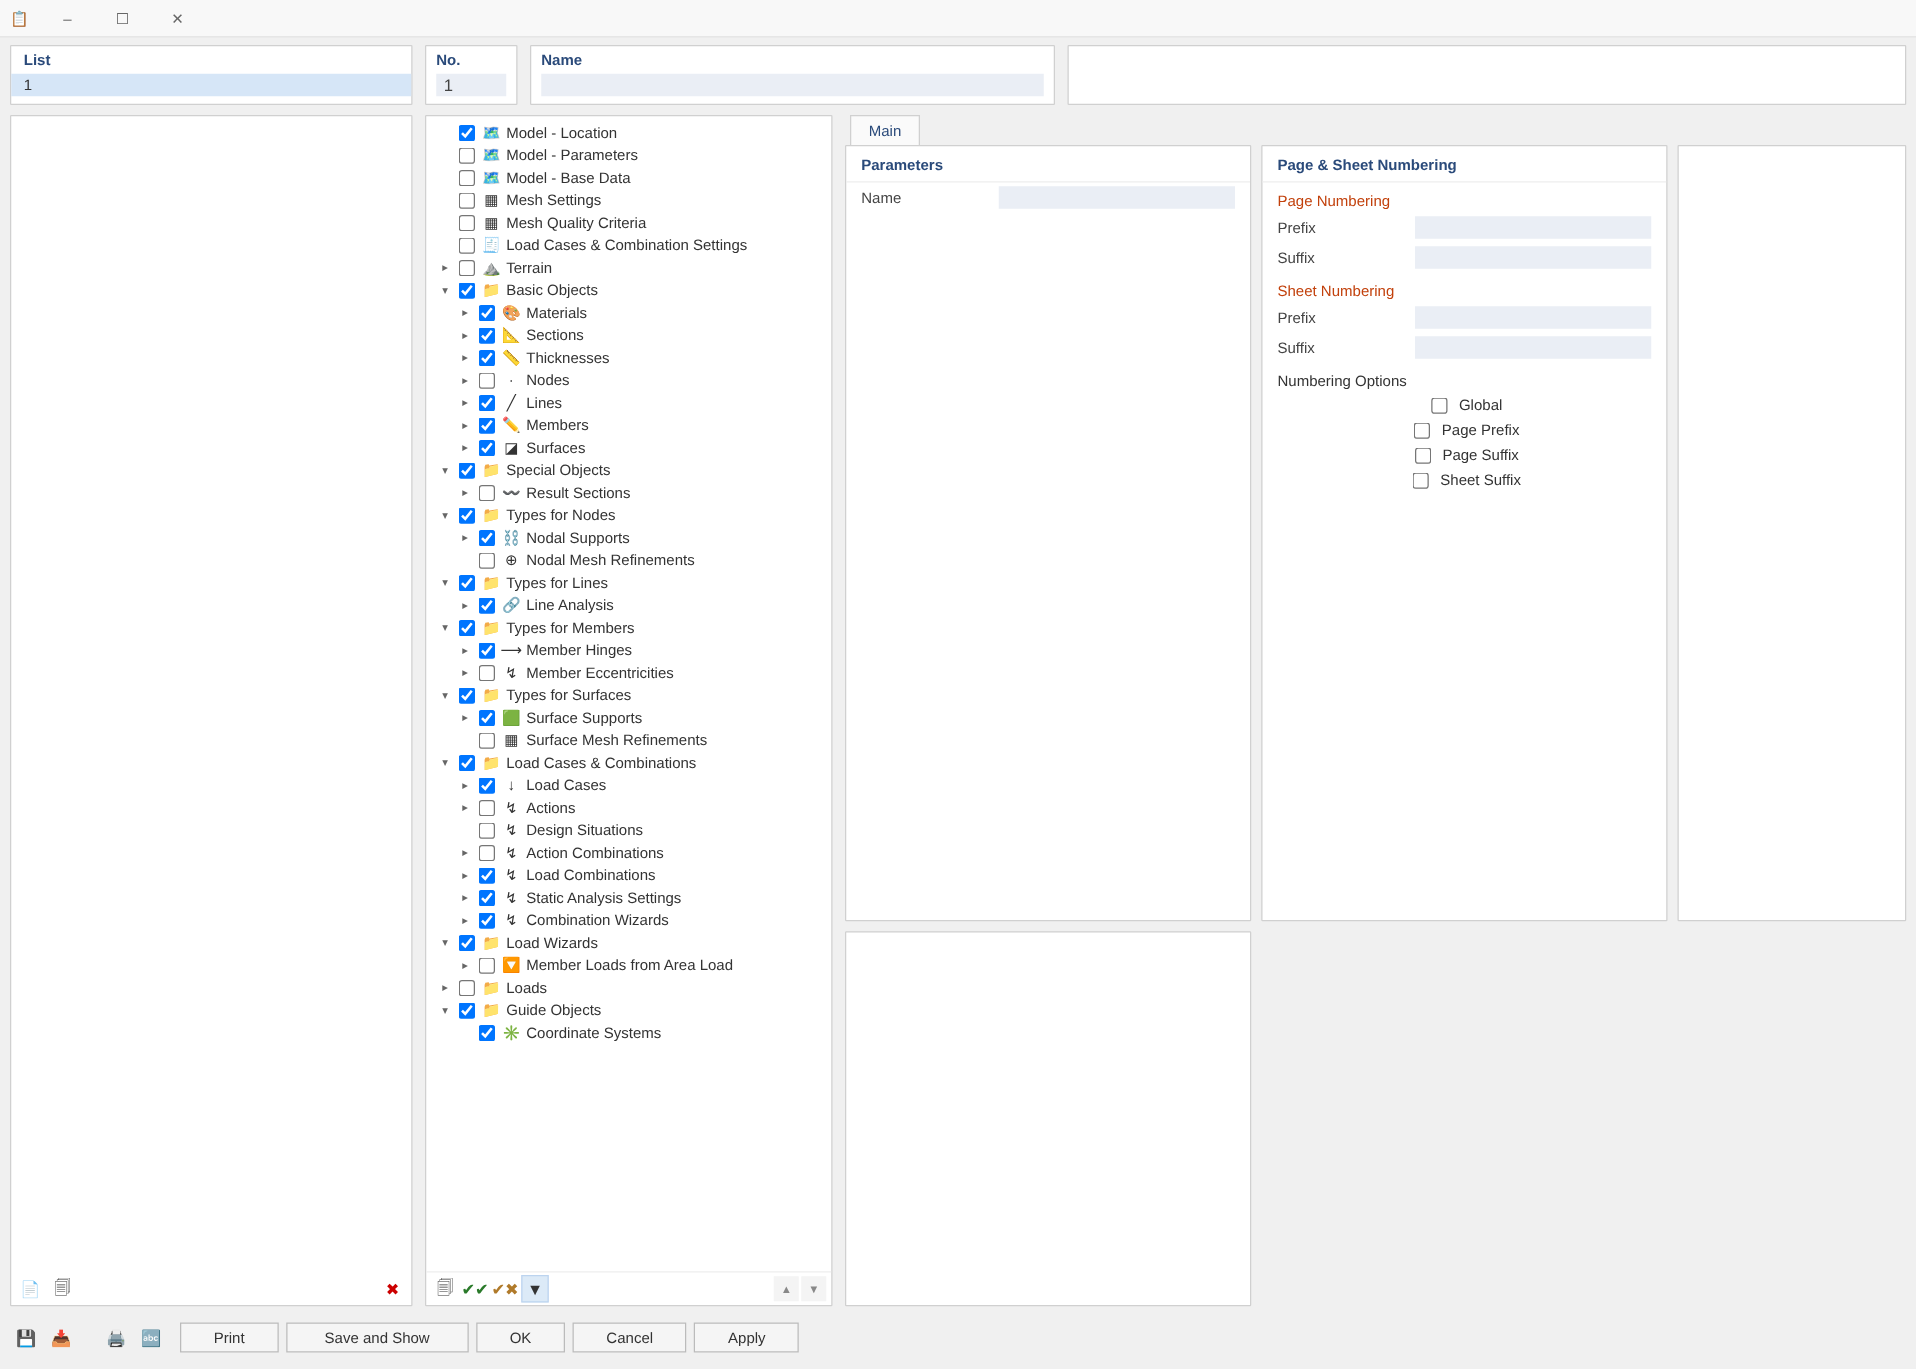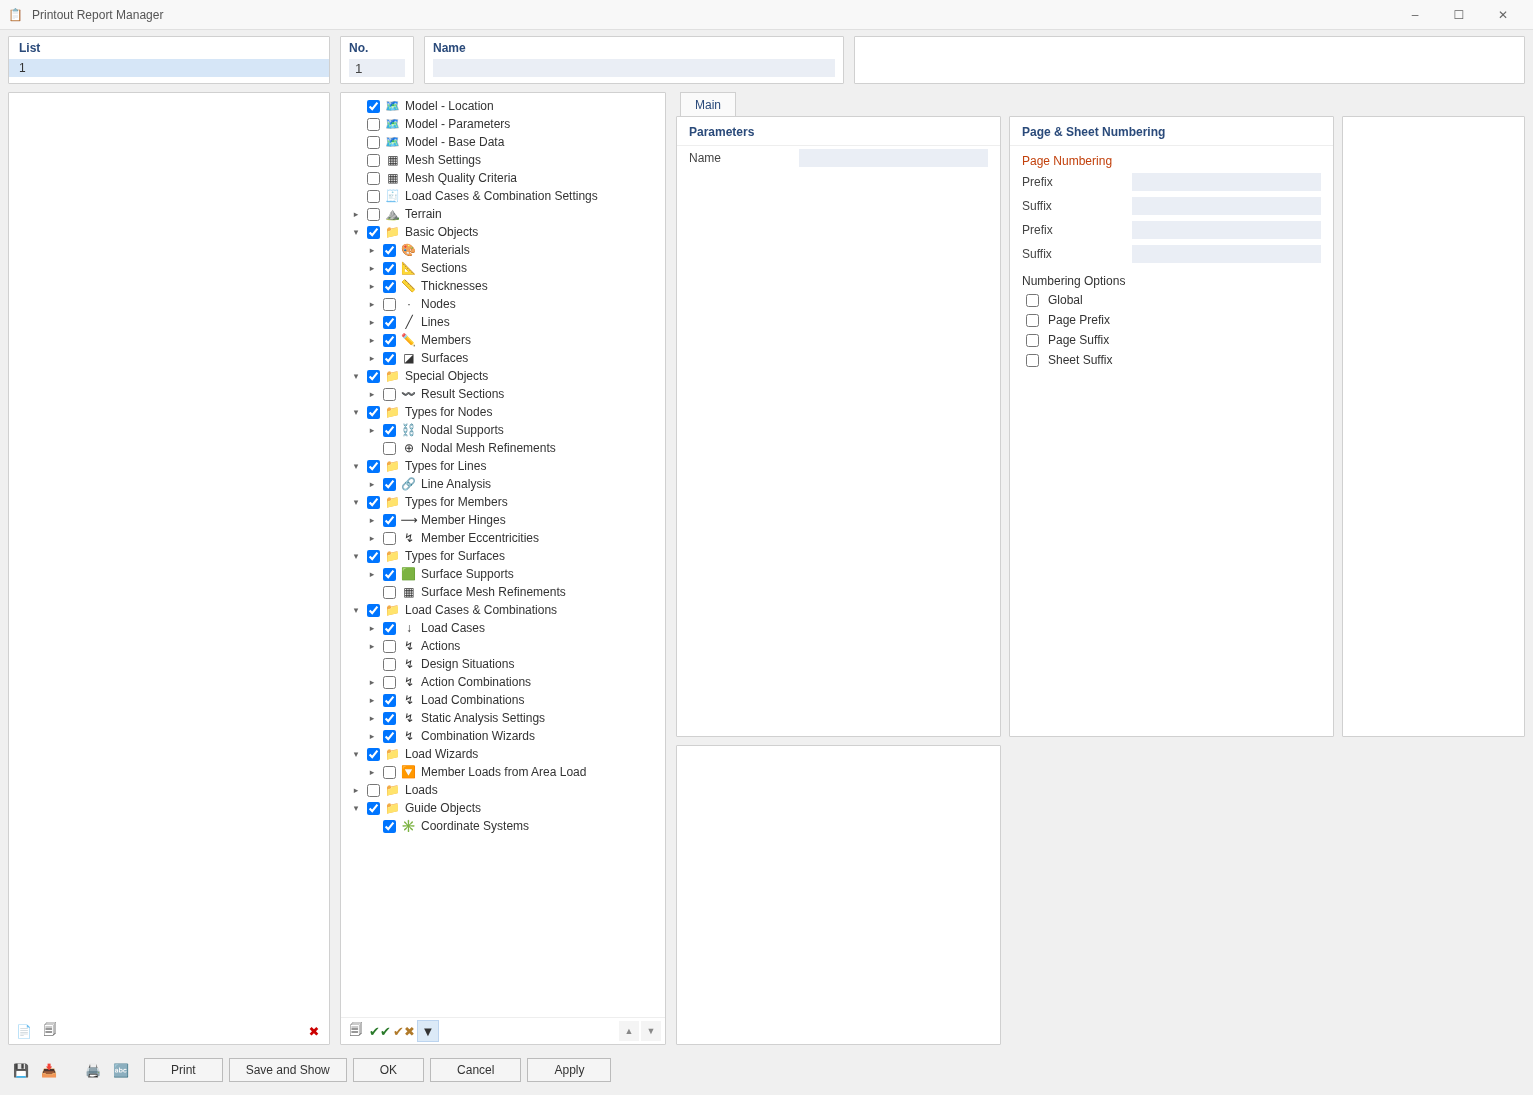--- a/index.html
+++ b/index.html
@@ -135,30 +135,31 @@
     height:18px;
     background:#eaeef5;
     border:none;
     padding:0 6px;
   }
   .grouplbl { padding:8px 12px 2px 12px; color:#c2410c; }
   .chkrow {
     display:flex; align-items:center; gap:6px;
     padding:2px 12px;
     height:20px;
+    justify-content:center;
   }
   .btn {
     height:24px;
     padding:0 26px;
     background:#f5f5f5;
     border:1px solid #bbb;
     font:12px var(--font);
     color:#333;
   }
-  .btn.wide { padding:0 16px; }
+  .btn.wide { padding:0 30px; }
   
   
   body .app2 {
     position:absolute;
     left:8px; right:8px; top:36px; bottom:8px;
     display:flex; flex-direction:column; gap:8px;
   }
   .topstrip {
     height:48px;
     display:grid;
@@ -176,21 +177,20 @@
     height:34px;
     display:flex; align-items:center; gap:6px; padding:0 2px;
   }
   .vbox { display:flex; flex-direction:column; }
 </style>
 </head>
 <body>
 
 <div class="titlebar">
   <span class="ic">📋</span>
-  <span class="title">Printout Report Manager</span>
   <div class="winbtns">
     <div class="wb">–</div>
     <div class="wb">☐</div>
     <div class="wb">✕</div>
   </div>
 </div>
 
 <div class="app2">
 
   <div class="topstrip">
@@ -503,20 +503,21 @@
           <div class="sect-title">Page &amp; Sheet Numbering</div>
           <div class="grouplbl">Page Numbering</div>
           <div class="formrow">
               <span>Prefix</span>
             <input type="text" readonly="" style="">
             </div>
           <div class="formrow">
               <span>Suffix</span>
             <input type="text" readonly="" style="">
             </div>
+          <div class="grouplbl">Sheet Numbering</div>
           <div class="formrow">
               <span>Prefix</span>
             <input type="text" readonly="" style="">
             </div>
           <div class="formrow">
               <span>Suffix</span>
             <input type="text" readonly="" style="">
             </div>
           <div class="grouplbl" style="color:#333">Numbering Options</div>
           <div id="num-opts">

